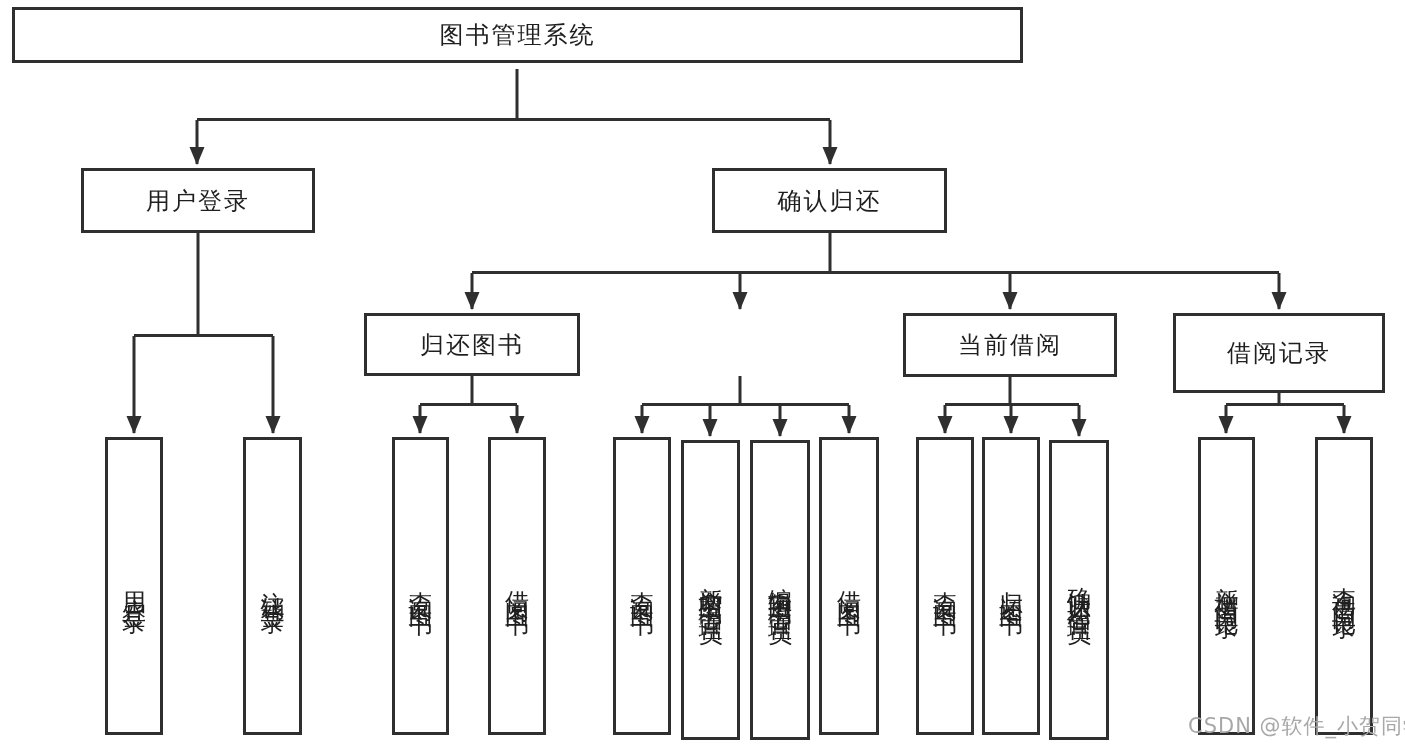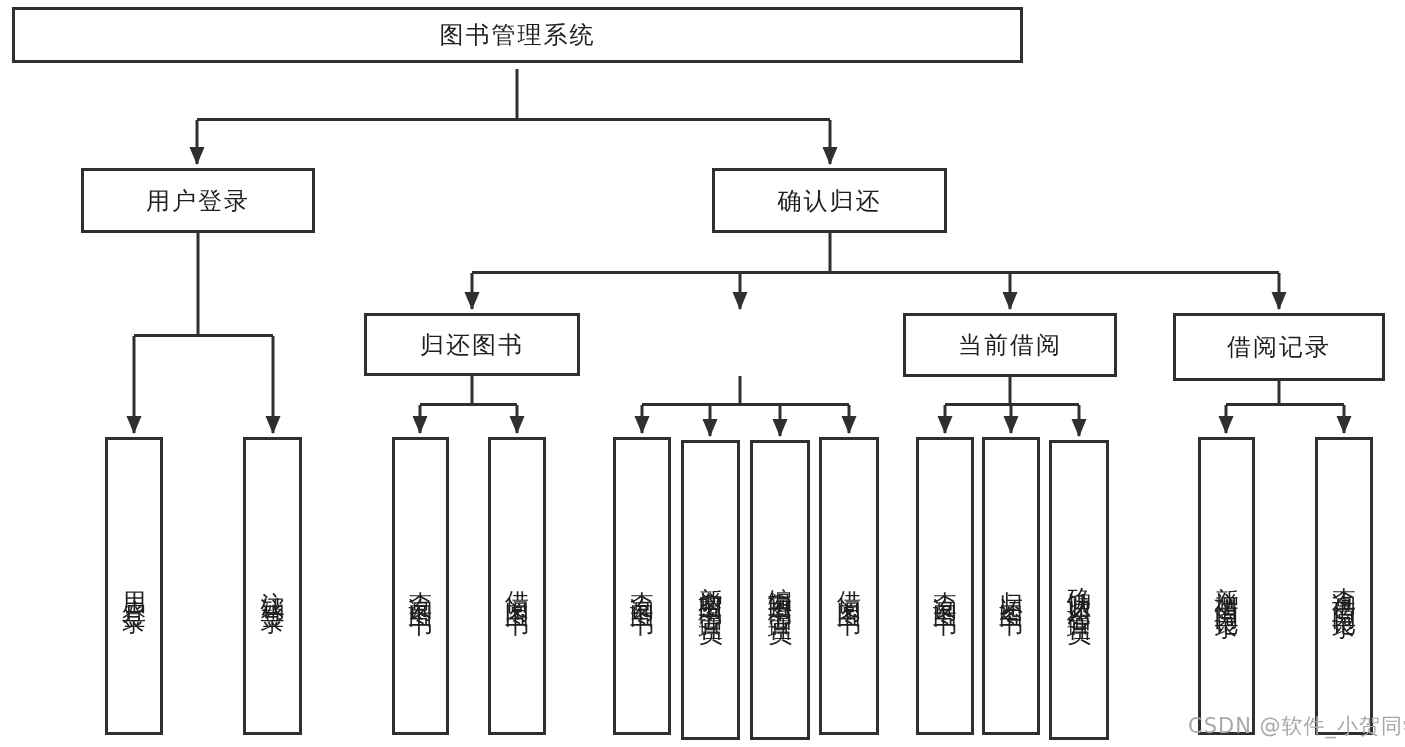--- a/index.html
+++ b/index.html
@@ -112,21 +112,21 @@
     </g>
   </svg>
 
   <div class="box hbox" style="left:12px; top:7px; width:1011px; height:56px;">图书管理系统</div>
 
   <div class="box hbox" style="left:81px; top:168px; width:234px; height:65px;">用户登录</div>
   <div class="box hbox" style="left:712px; top:168px; width:235px; height:65px;">确认归还</div>
 
   <div class="box hbox" style="left:364px; top:313px; width:216px; height:63px;">归还图书</div>
   <div class="box hbox" style="left:903px; top:313px; width:214px; height:64px;text-align:center;">当前借阅</div>
-  <div class="box hbox" style="left:1173px; top:313px; width:212px; height:68px;">借阅记录</div>
+  <div class="box hbox" style="left:1173px; top:313px; width:212px; height:80px;">借阅记录</div>
 
   <div class="box leaf" style="left:105px; top:437px; width:58px; height:298px;">用户登录</div>
   <div class="box leaf" style="left:243px; top:437px; width:59px; height:298px;">注销登录</div>
 
   <div class="box leaf" style="left:392px; top:437px; width:57px; height:298px;">查询图书</div>
   <div class="box leaf" style="left:488px; top:437px; width:58px; height:298px;">借阅图书</div>
 
   <div class="box leaf" style="left:613px; top:437px; width:58px; height:298px;">查询图书</div>
   <div class="box leaf" style="left:681px; top:440px; width:59px; height:300px; letter-spacing:5px;">新增图书（管理员）</div>
   <div class="box leaf" style="left:750px; top:440px; width:60px; height:300px; letter-spacing:5px;">编辑图书（管理员）</div>

